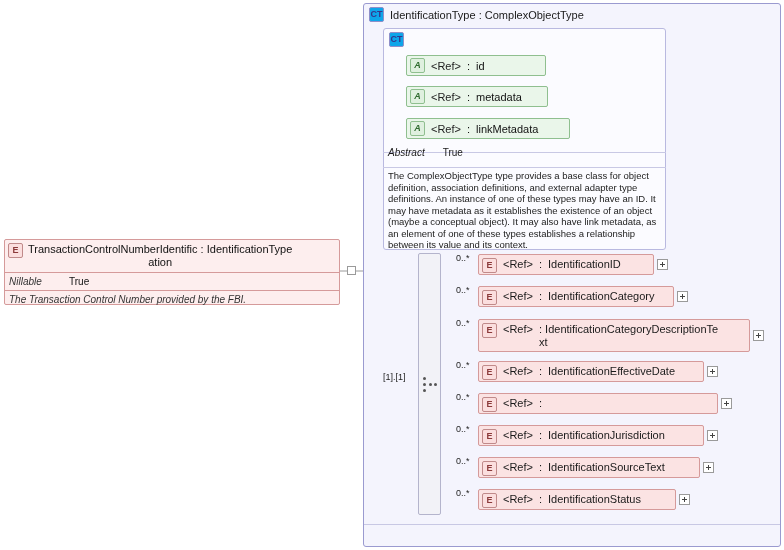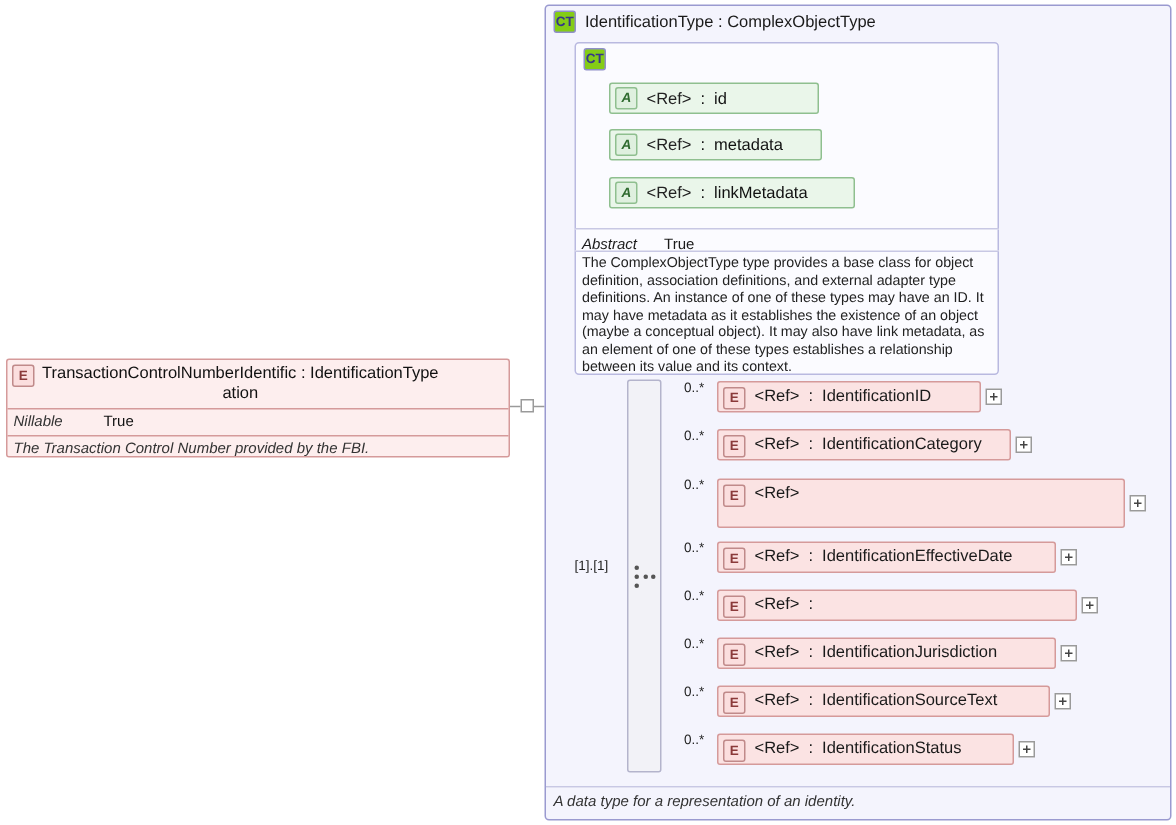--- a/index.html
+++ b/index.html
@@ -56,21 +56,21 @@
     border-radius: 2px;
   }
   .badge.attr {
     border-color: #8fbf8f;
     background: #dff0df;
     color: #2f6b2f;
     font-style: italic;
   }
   .badge.ct {
     border-color: #8f8fc8;
-    background: #84cc16;
+    background: #0ea5e9;
     color: #35358b;
     position: relative;
   }
   .el-title {
     font-size: 11px;
     line-height: 13px;
     color: #111;
     text-align: center;
   }
   .sep {
@@ -305,21 +305,21 @@
   </div>
 
   <div class="ref-box" style="left:406px; top:118px; width:164px; height:21px;">
     <span class="badge attr">A</span>
     <span class="rname">&lt;Ref&gt;</span>
     <span class="rtype"> : </span>
     <span class="rtype">linkMetadata</span>
   </div>
 
   <div class="box" style="left:383px; top:152px; width:283px; height:0; border:none; border-top:1px solid #c8c8e4;"></div>
-  <div class="ct-absrow" style="left:388px; top:158px;">
+  <div class="ct-absrow" style="left:388px; top:147px;">
     <span class="k">Abstract</span>
     <span>True</span>
   </div>
   <div class="box" style="left:383px; top:167px; width:283px; height:0; border:none; border-top:1px solid #c8c8e4;"></div>
 
   <div class="ct-desc" style="left:388px; top:170px; width:272px;">The ComplexObjectType type provides a base class for object definition, association definitions, and external adapter type definitions. An instance of one of these types may have an ID. It may have metadata as it establishes the existence of an object (maybe a conceptual object). It may also have link metadata, as an element of one of these types establishes a relationship between its value and its context.</div>
 
   <div class="seq-box" style="left:418px; top:253px; width:23px; height:262px;">
   </div>
   <div class="seq-dots" style="left:423px; top:374px;">
@@ -346,20 +346,21 @@
     <span class="rname">&lt;Ref&gt;</span>
     <span class="rtype"> : </span>
     <span class="rtype">IdentificationCategory</span>
   </div>
   <div class="plus" style="left:677px; top:291px;"></div>
 
   <div class="occ" style="left:456px; top:318px;">0..*</div>
   <div class="eref-box" style="left:478px; top:319px; width:272px; height:33px;">
     <span class="badge">E</span>
     <span class="rname">&lt;Ref&gt;</span>
+    <span class="rtype" style="flex:1;"><span> : </span><span>IdentificationCategoryDescriptionTe</span><br><span>xt</span></span>
   </div>
   <div class="plus" style="left:753px; top:330px;"></div>
 
   <div class="occ" style="left:456px; top:360px;">0..*</div>
   <div class="eref-box" style="left:478px; top:361px; width:226px; height:21px;">
     <span class="badge">E</span>
     <span class="rname">&lt;Ref&gt;</span>
     <span class="rtype"> : </span>
     <span class="rtype">IdentificationEffectiveDate</span>
   </div>
@@ -394,15 +395,14 @@
   <div class="occ" style="left:456px; top:488px;">0..*</div>
   <div class="eref-box" style="left:478px; top:489px; width:198px; height:21px;">
     <span class="badge">E</span>
     <span class="rname">&lt;Ref&gt;</span>
     <span class="rtype"> : </span>
     <span class="rtype">IdentificationStatus</span>
   </div>
   <div class="plus" style="left:679px; top:494px;"></div>
 
   <div class="box" style="left:364px; top:524px; width:416px; height:0; border:none; border-top:1px solid #c8c8e4;"></div>
-  <div class="footer-note" style="left:369px; top:529px;">A data type for a representation of an identity.</div>
 
 </div>
 
 </body></html>

